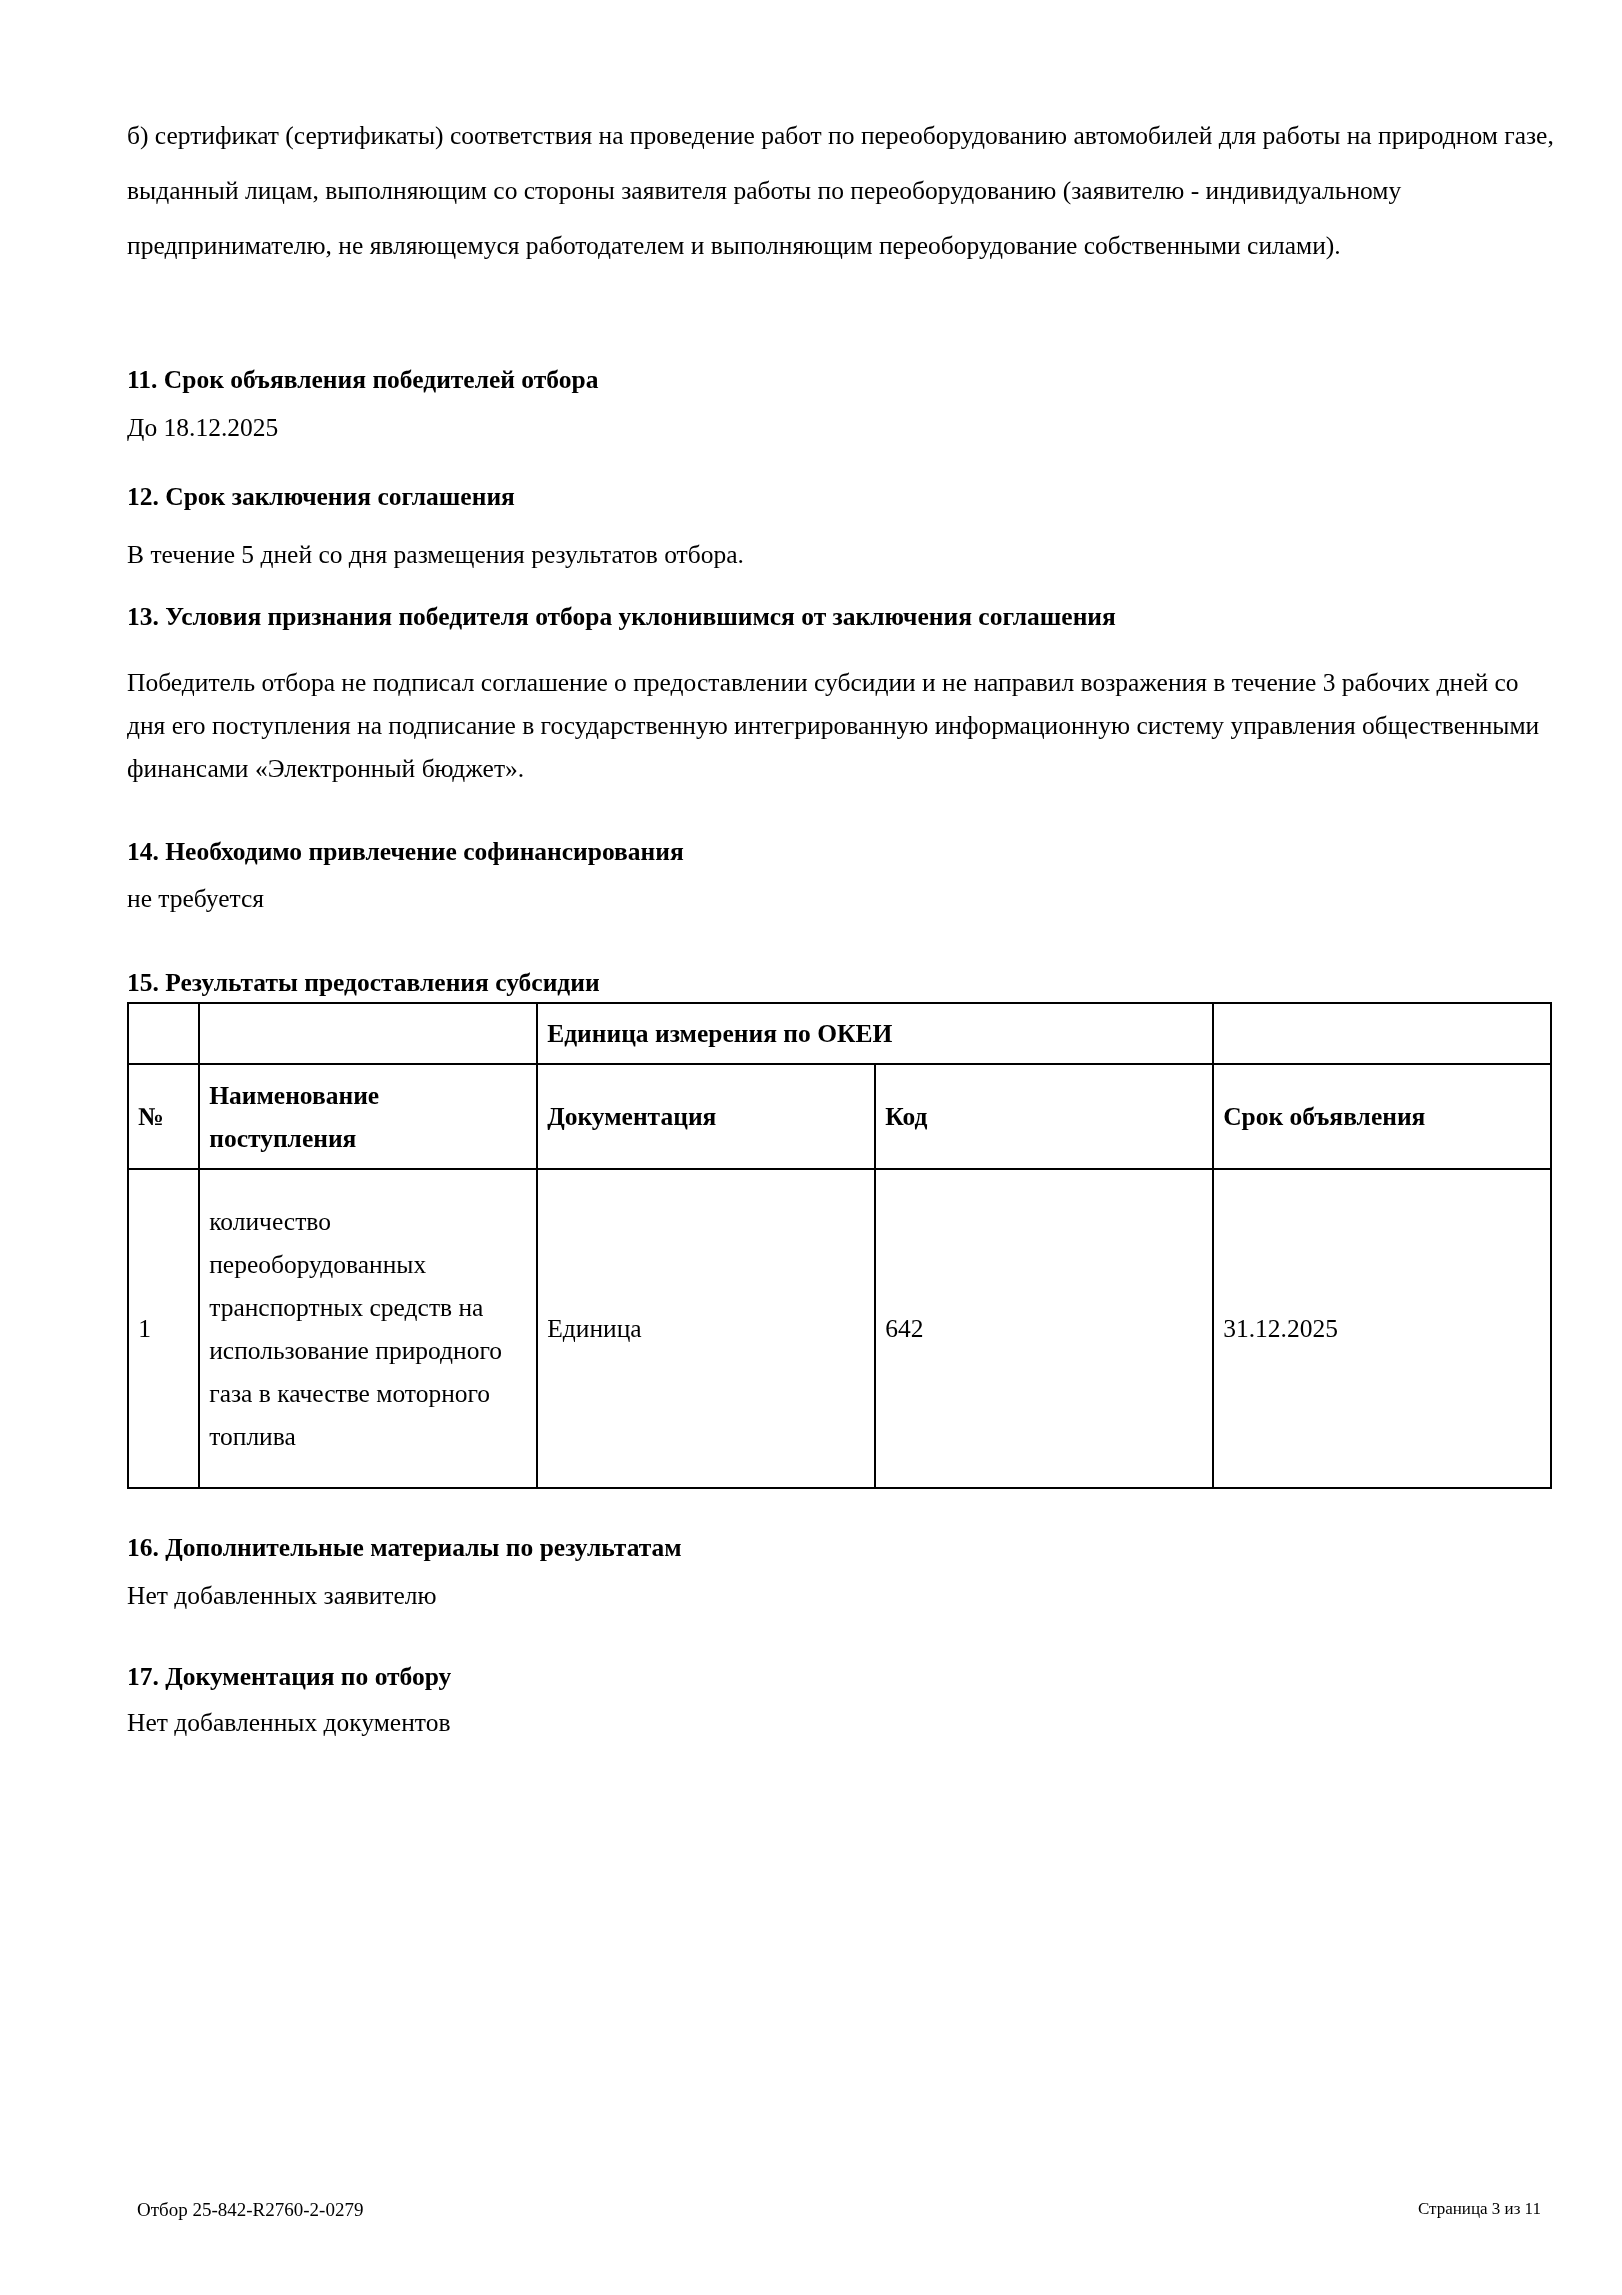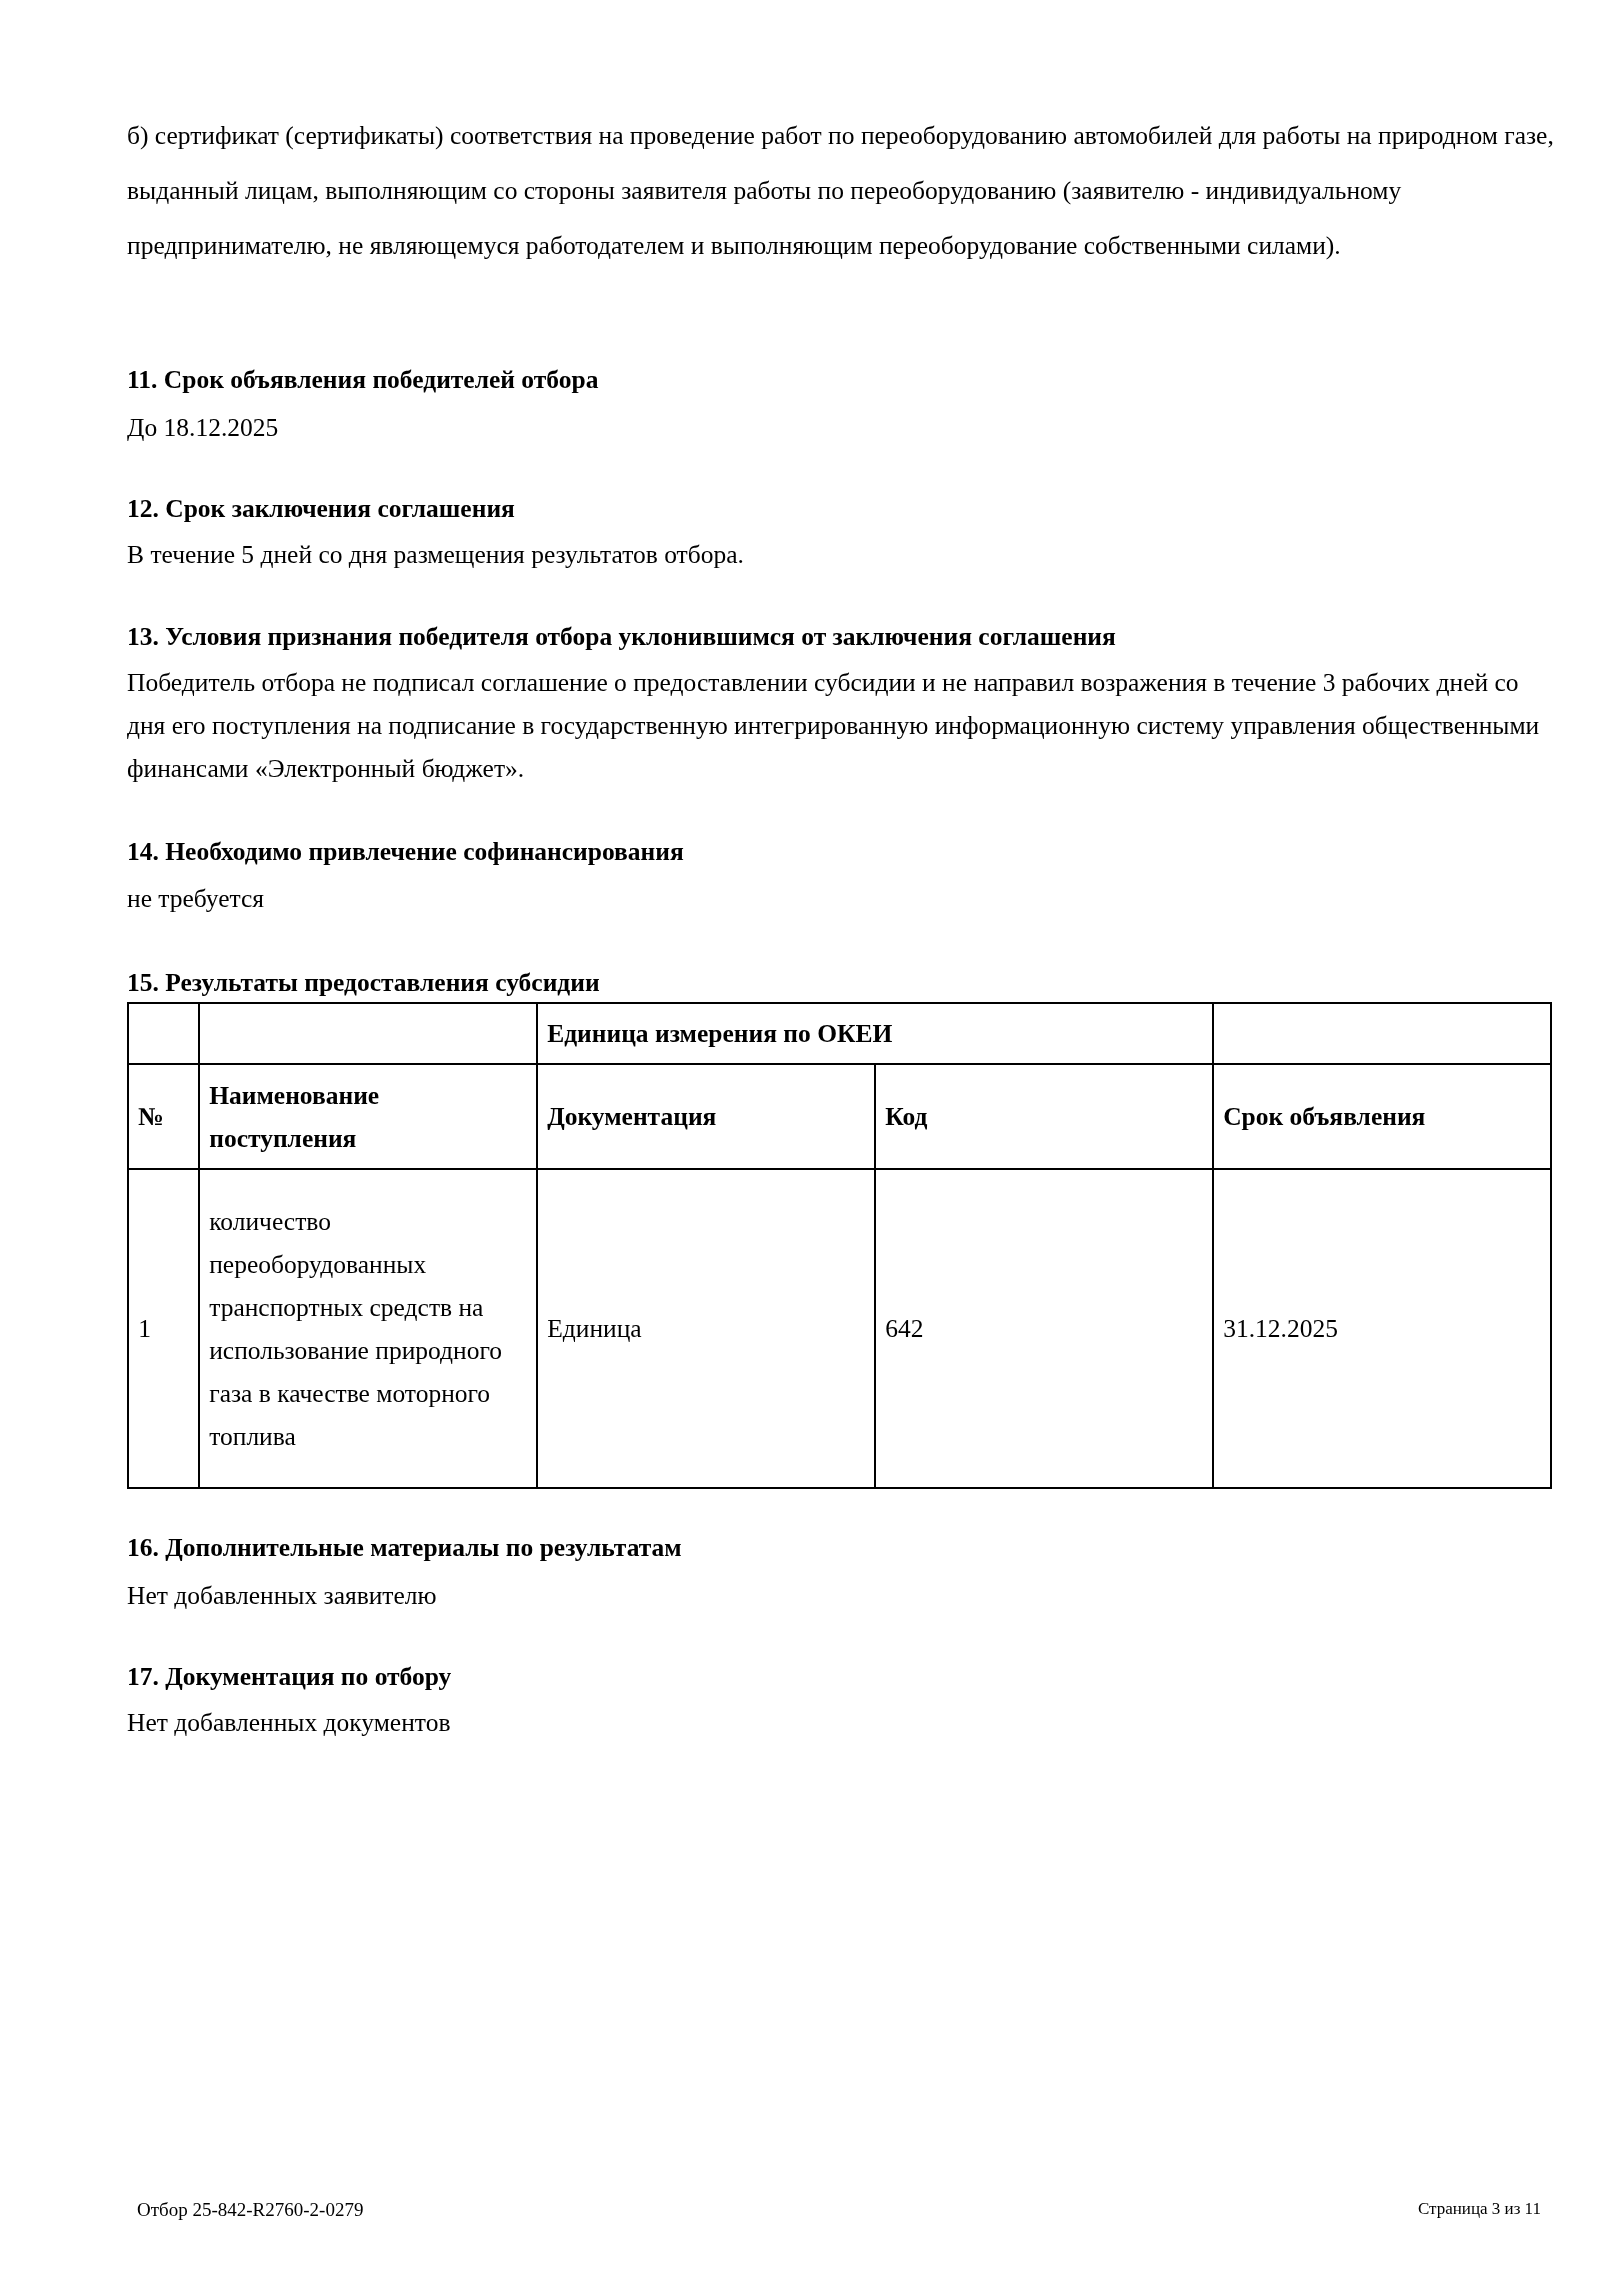--- a/index.html
+++ b/index.html
@@ -51,23 +51,23 @@
     .section-body {
       position: absolute;
       left: 0;
       margin: 0;
       font-size: 25.5px;
       line-height: 43px;
       width: 1427px;
     }
     #s11-title { top: 363px; }
     #s11-body  { top: 406px; }
-    #s12-title { top: 492px; }
+    #s12-title { top: 480px; }
     #s12-body  { top: 533px; }
-    #s13-title { top: 620px; }
+    #s13-title { top: 600px; }
     #s13-body  { top: 661px; }
     #s14-title { top: 835px; }
     #s14-body  { top: 877px; }
     #s15-title { top: 966px; }
     #s16-title { top: 1531px; }
     #s16-body  { top: 1574px; }
     #s17-title { top: 1660px; }
     #s17-body  { top: 1701px; }
 
     table.results {

